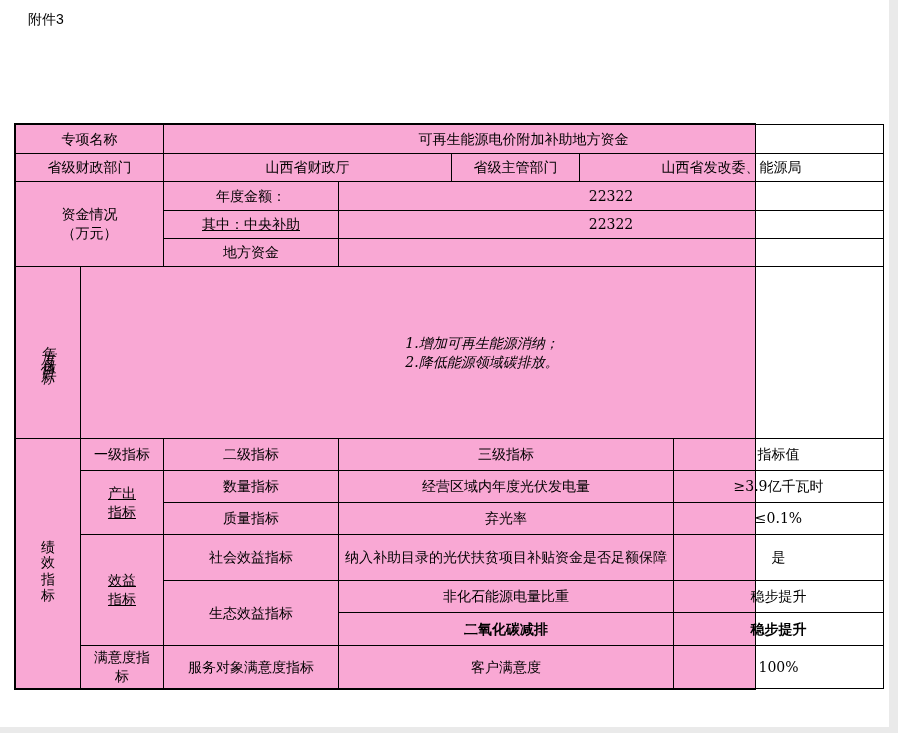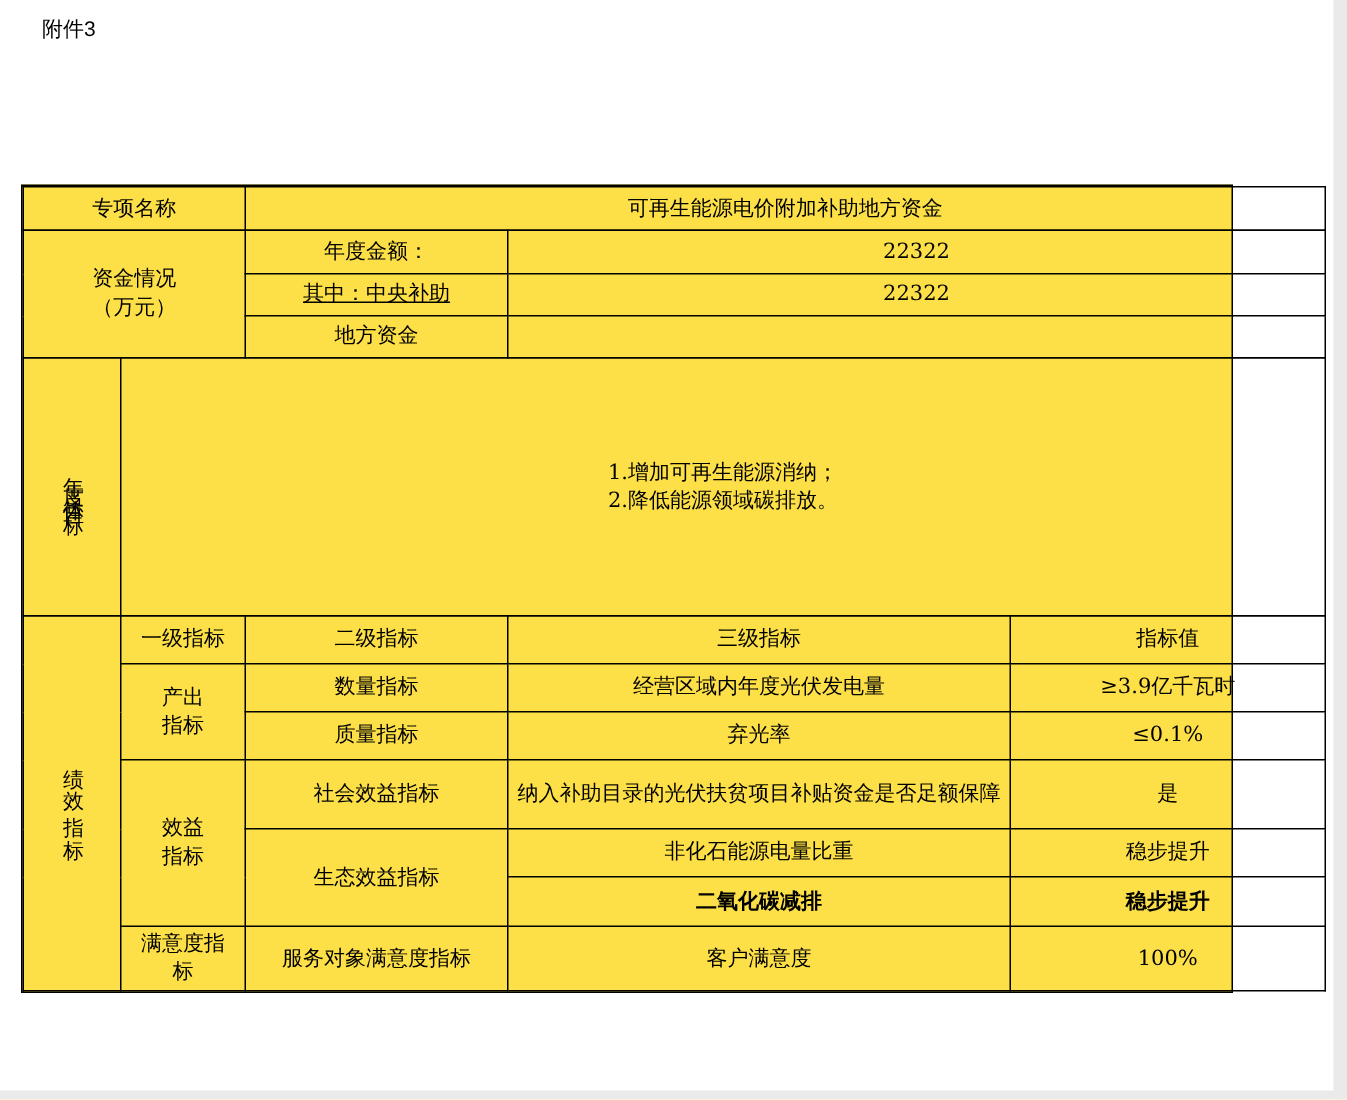--- a/index.html
+++ b/index.html
@@ -17,43 +17,43 @@
   }
   .title{
     position:absolute;left:0;top:42px;width:100%;text-align:center;
     font-size:22px;font-weight:bold;letter-spacing:1px;margin:0;
   }
   .subtitle{
     position:absolute;left:0;top:81px;width:100%;text-align:center;
     font-size:13px;font-weight:bold;
   }
   .doc-table{
-    position:absolute;left:14px;top:123px;width:808px;
-    box-sizing:border-box;border:1px solid #000;background:#fde047;
+    position:absolute;left:14px;top:123px;width:742px;
+    box-sizing:border-box;border:1px solid #000;background:#f9a8d4;
   }
   table.sec{border-collapse:collapse;table-layout:fixed;width:869px;}
   table.sec + table.sec{margin-top:-1px;}
   table.sec td{
     border:1px solid #000;text-align:center;vertical-align:middle;
     font-size:14px;padding:0;overflow:hidden;line-height:19px;
   }
   .h28{height:28px;} .h29{height:29px;} .h32{height:32px;} .h33{height:33px;font-weight:bold;}
-  .h43{height:43px;} .h46{height:46px;} .h172{height:172px;}
+  .h43{height:43px;} .h46{height:46px;} .h172{height:172px;font-style:italic;}
   td.fund-l1{text-align:left;padding-left:8px;}
   td.fund-l2{text-align:left;padding-left:36px;text-decoration:underline;}
   td.fund-l3{text-align:left;padding-left:81px;}
   td.goal-content{text-align:left;padding-left:6px;font-size:14px;line-height:20px;}
   td.wrap-lv3{padding:0 21px;}
   .vtext{
     display:inline-block;writing-mode:vertical-rl;text-orientation:upright;
     font-size:14px;
   }
   .vt-goal{letter-spacing:5px;}
   .vt-perf{letter-spacing:16px;}
-  .w2em{display:inline-block;max-width:2.2em;}
+  .w2em{display:inline-block;max-width:2.2em;text-decoration:underline;}
   .w4em{display:inline-block;max-width:4.3em;}
 </style>
 </head>
 <body>
 
 <div class="page">
   <div class="edge-right"></div>
   <div class="edge-bottom"></div>
 
   <div class="attachment">附件3</div>
@@ -66,20 +66,36 @@
           <col>
         </colgroup>
       <tbody>
           <tr class="h29">
         <td>专项名称</td>
         <td>可再生能源电价附加补助地方资金</td>
       </tr>
     </tbody>
       </table>
 
+    <table class="sec">
+      <colgroup>
+          <col style="width:148px">
+          <col style="width:288px">
+          <col style="width:128px">
+          <col>
+        </colgroup>
+      <tbody>
+          <tr class="h28">
+        <td>省级财政部门</td>
+        <td>山西省财政厅</td>
+        <td>省级主管部门</td>
+        <td>山西省发改委、能源局</td>
+      </tr>
+    </tbody>
+      </table>
 
     <table class="sec">
       <colgroup>
           <col style="width:148px">
           <col style="width:175px">
           <col>
         </colgroup>
       <tbody>
           <tr class="h29">
         <td rowspan="3">

